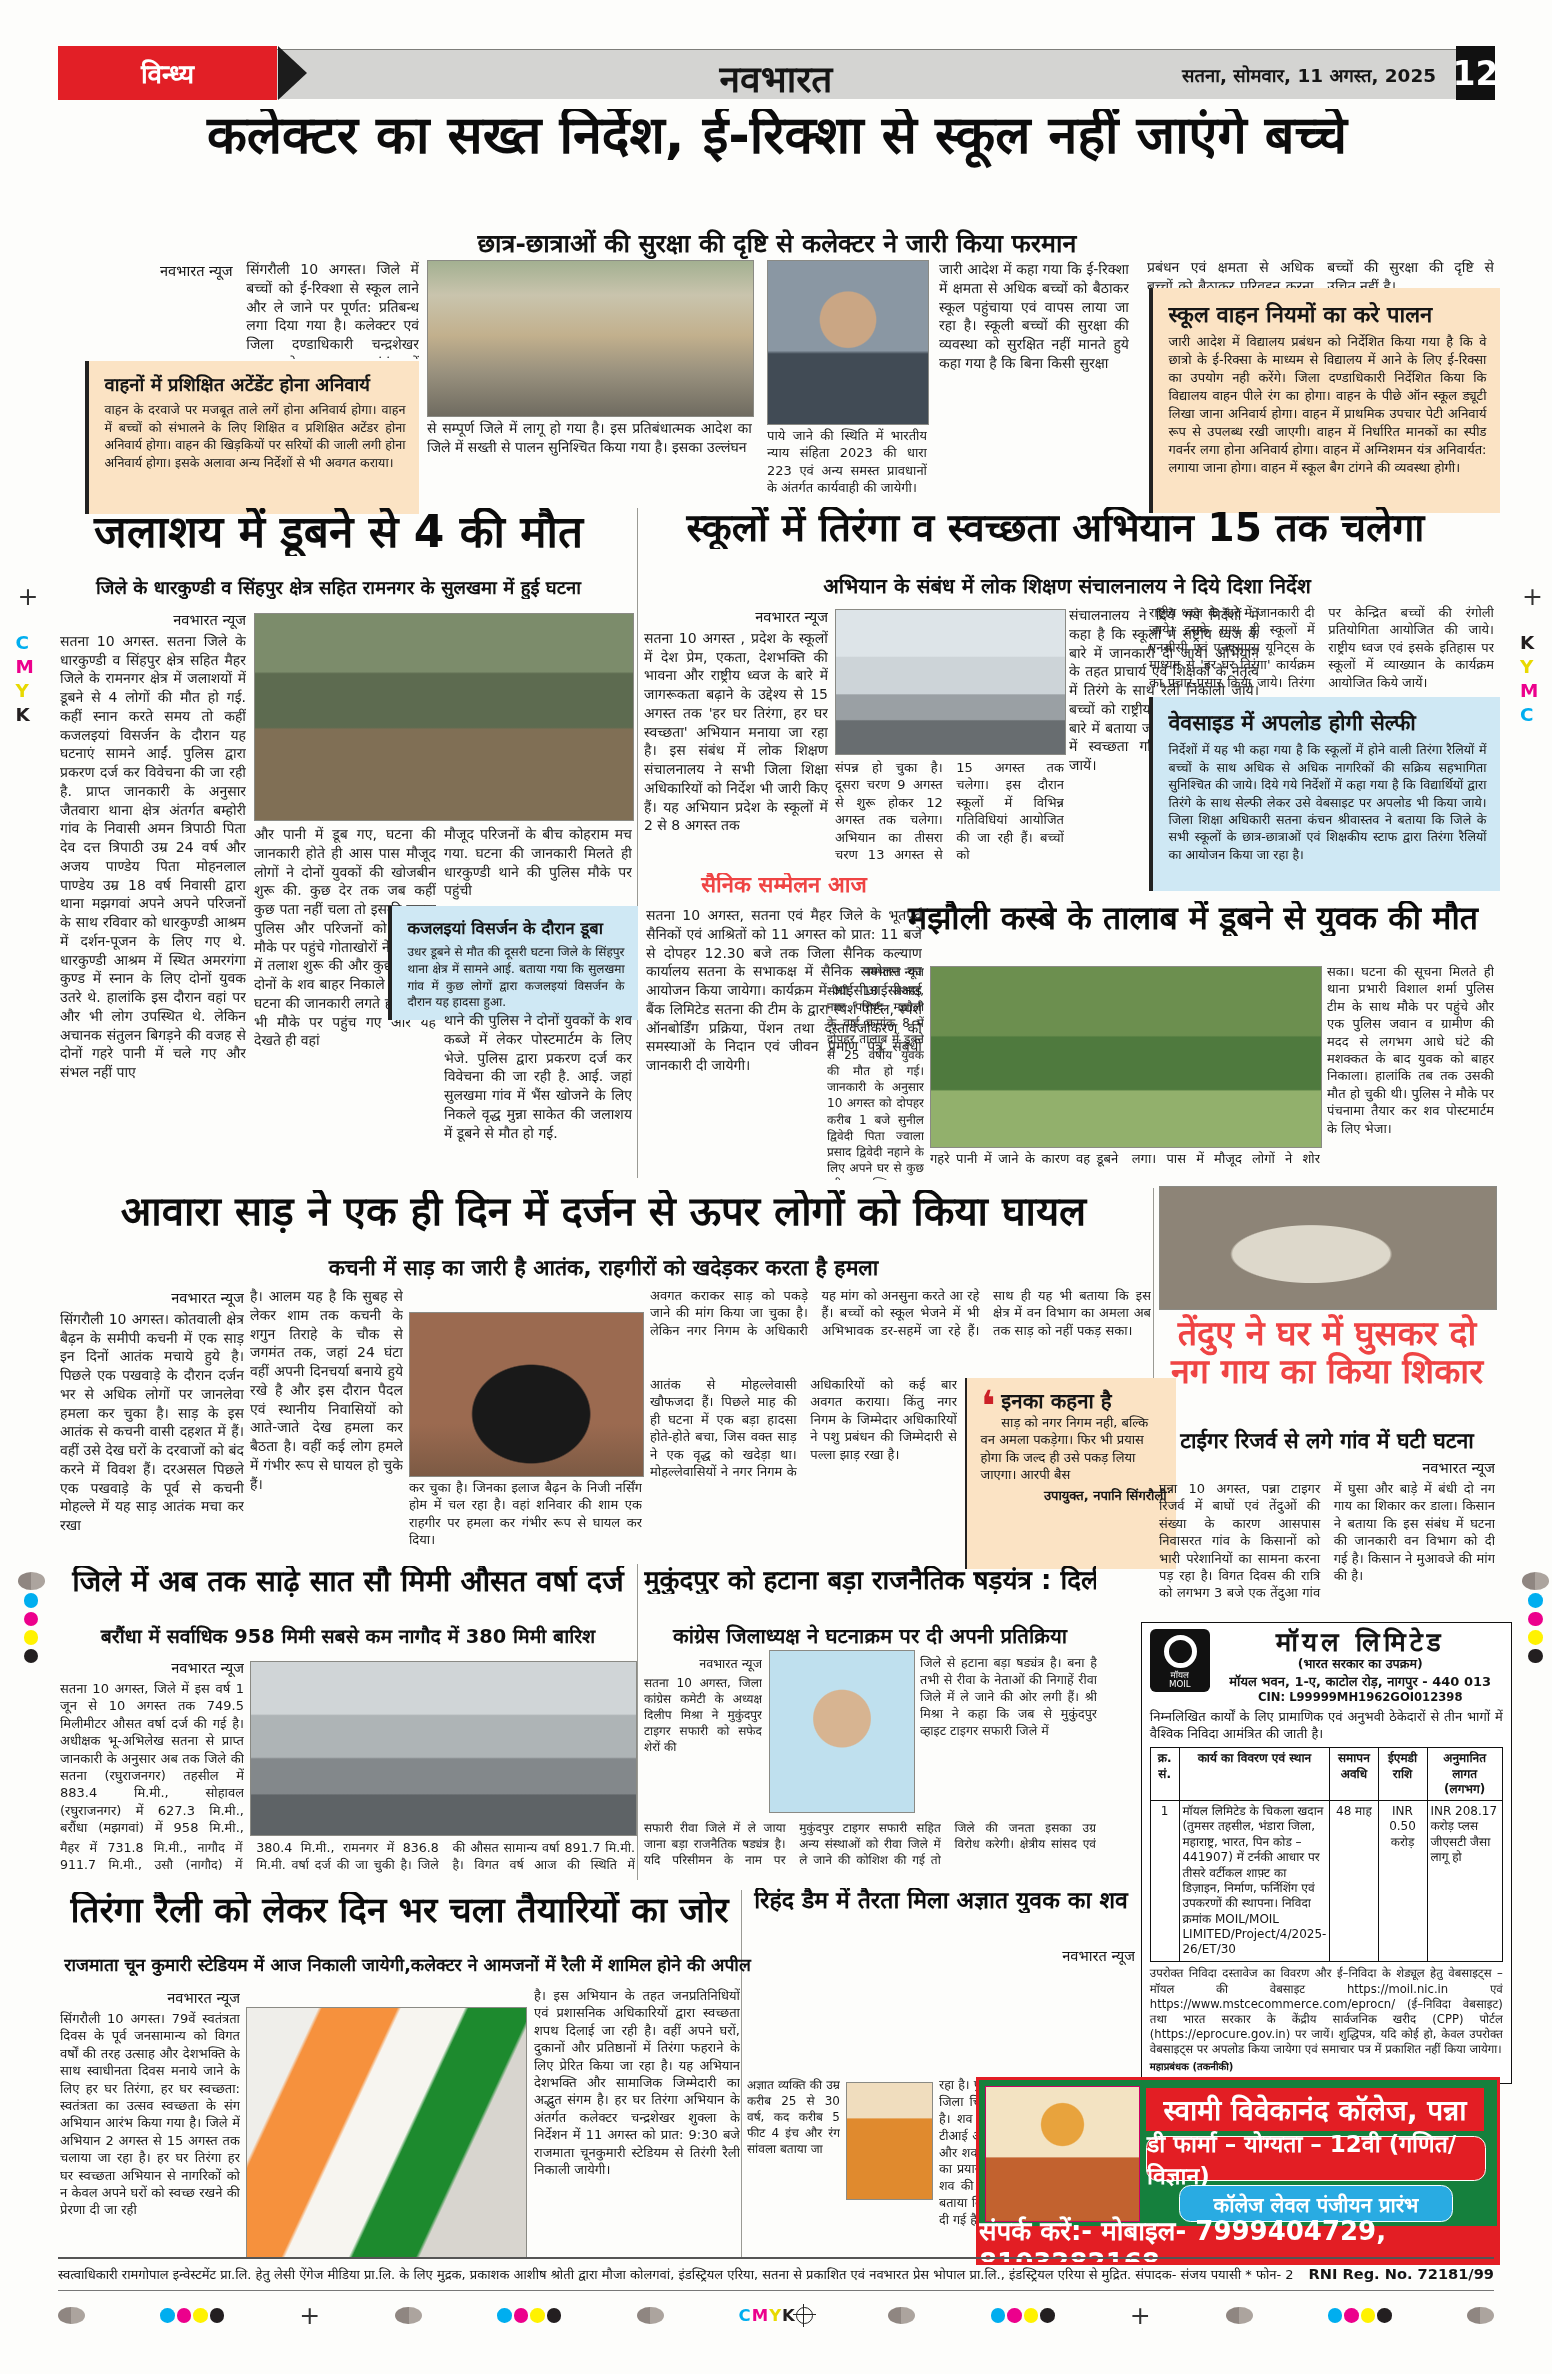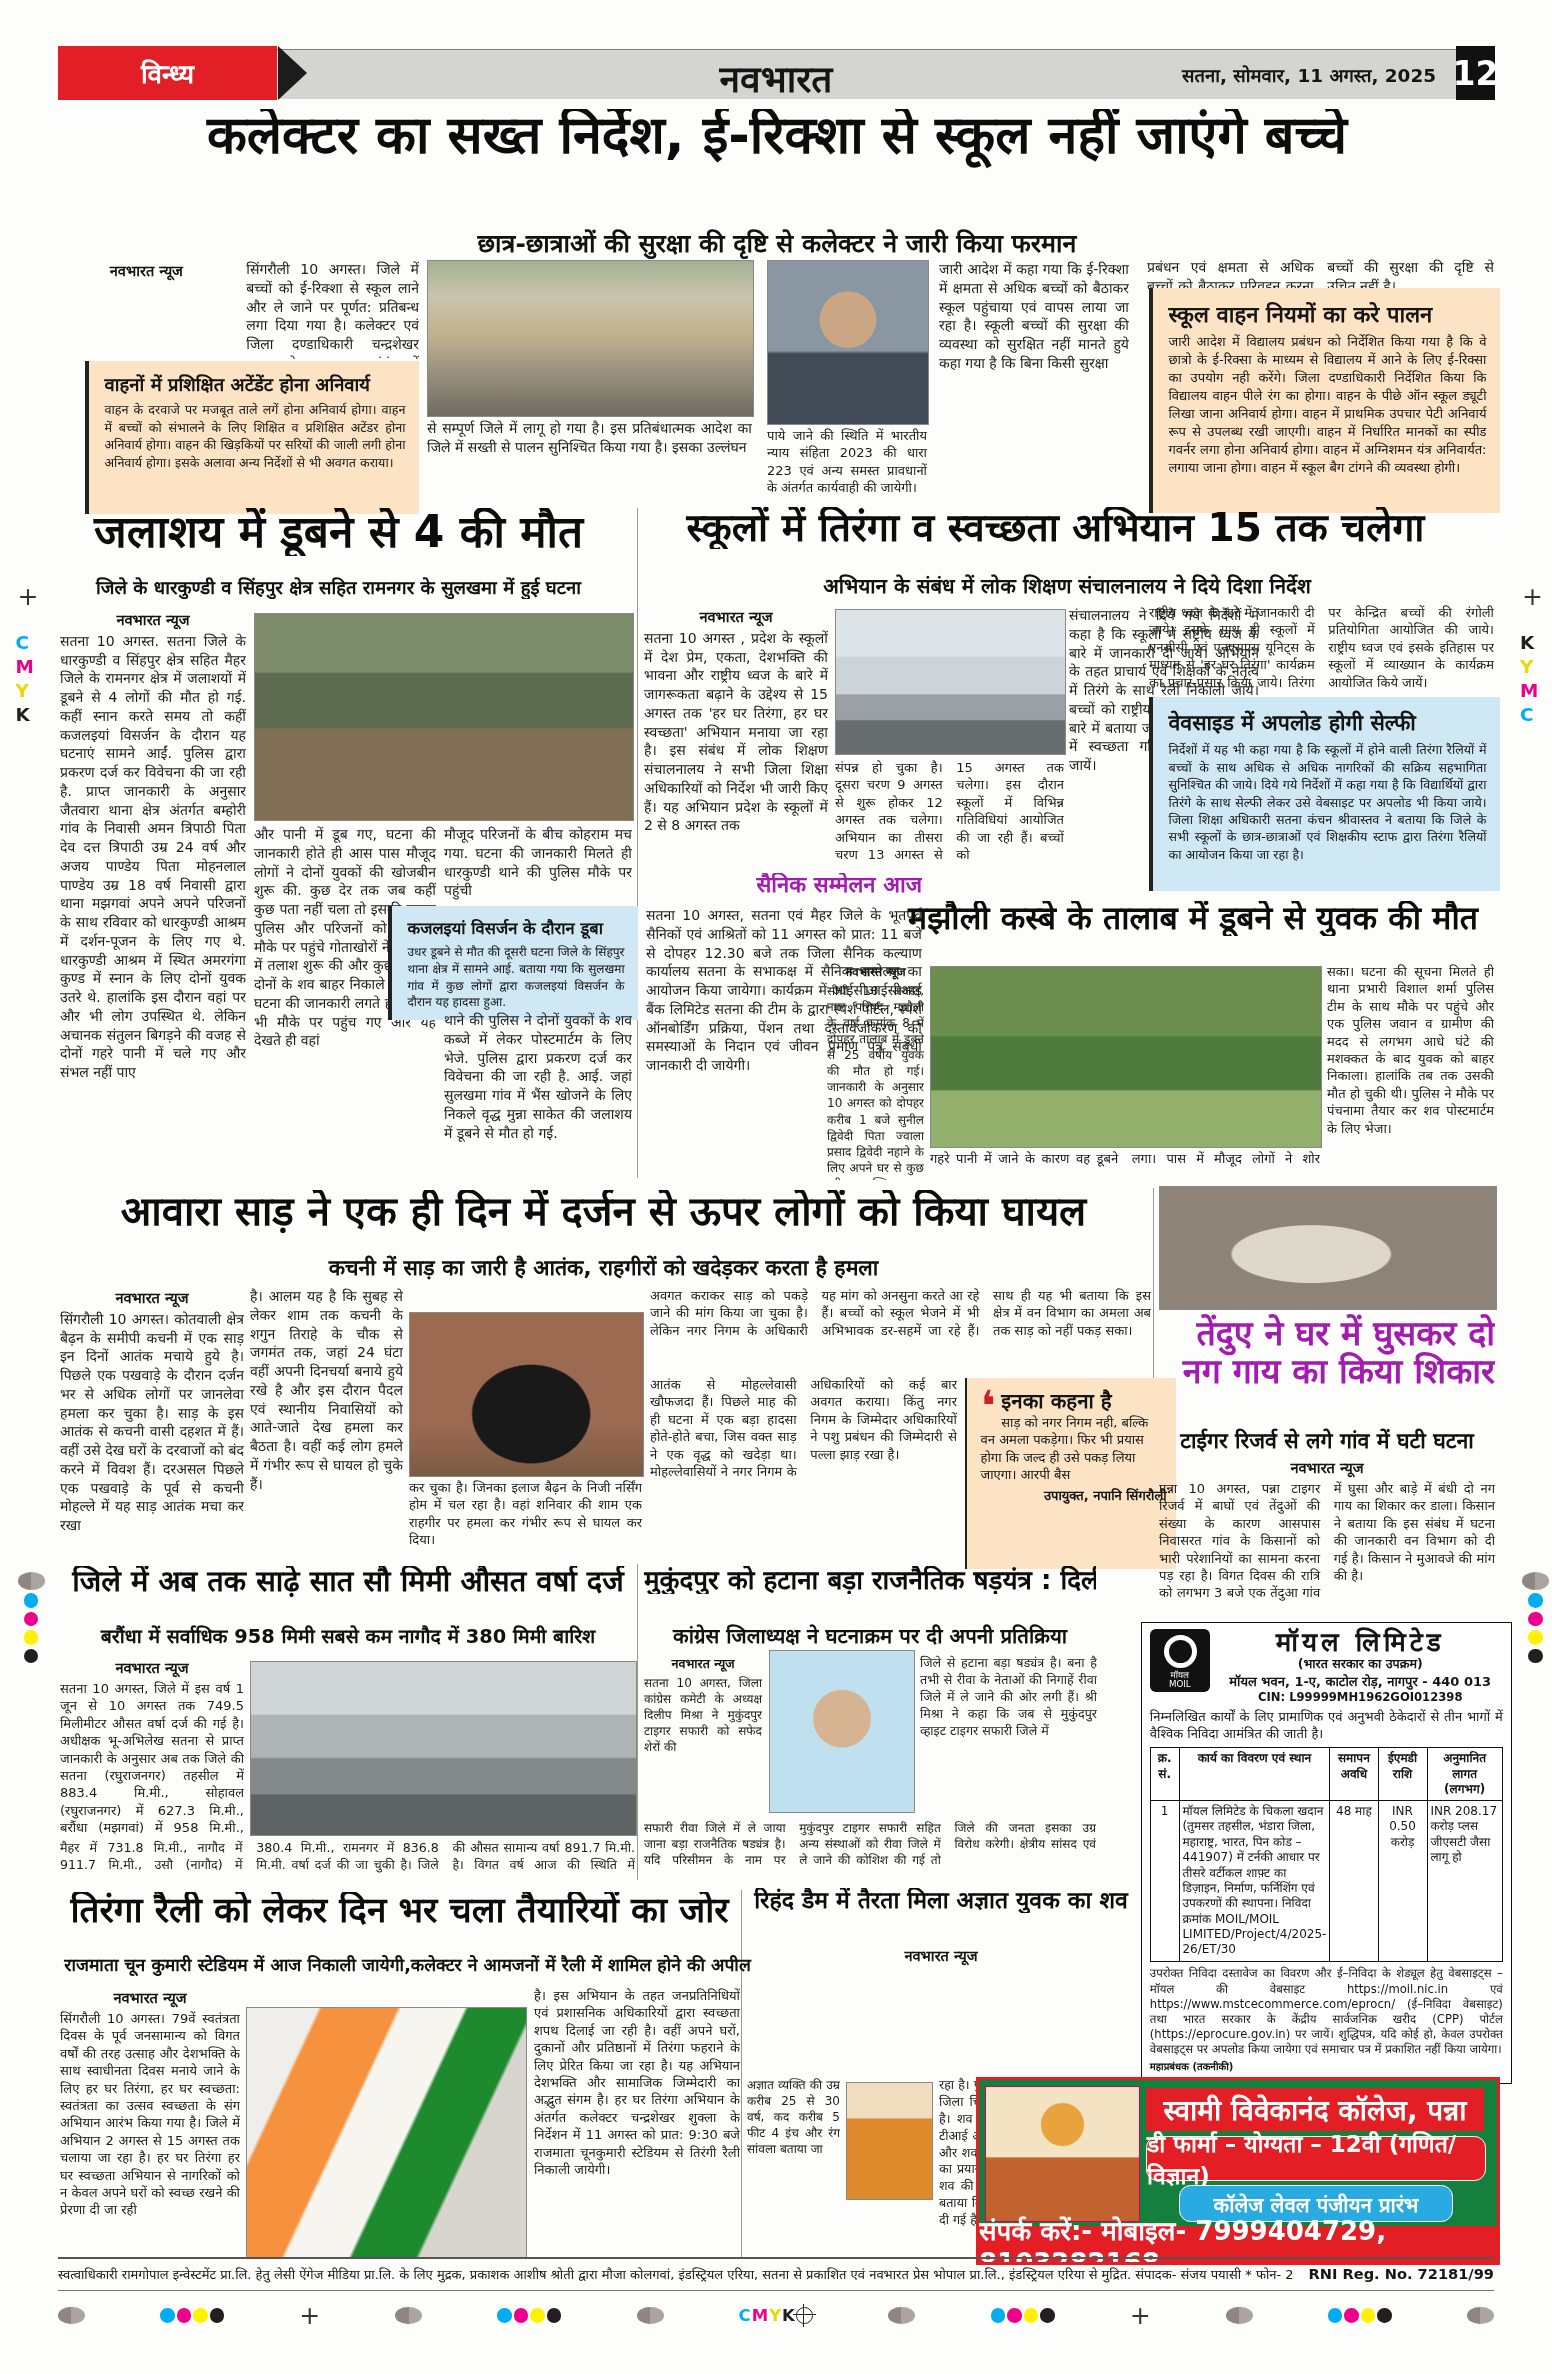--- a/index.html
+++ b/index.html
@@ -1,23 +1,23 @@
 <!DOCTYPE html>
 <html><head>
 <meta charset="utf-8">
 <style>
   html,body{margin:0;padding:0;background:#e9e9e6;}
   .page{position:relative;width:1553px;height:2375px;background:#fdfdfb;margin:0 auto;overflow:hidden;
         font-family:"DejaVu Sans",sans-serif;color:#151515;}
   .abs{position:absolute;}
   .hl{font-weight:700;color:#0c0c0c;text-align:center;line-height:1.08;white-space:nowrap;overflow:hidden;}
-  .hlw{font-weight:700;color:#a21caf;text-align:right;line-height:1.12;overflow:hidden;}
+  .hlw{font-weight:700;color:#ef4444;text-align:center;line-height:1.12;overflow:hidden;}
   .sub{font-weight:700;color:#111;text-align:center;white-space:nowrap;overflow:hidden;}
   .bd{font-size:14px;line-height:1.34;text-align:justify;overflow:hidden;color:#1b1b1b;}
-  .byl{font-weight:700;text-align:center;font-size:14.6px;margin-bottom:2.9px;}
+  .byl{font-weight:400;text-align:right;font-size:14.6px;margin-bottom:2.9px;}
   .cols2{column-count:2;column-gap:13.6px;}
   .cols3{column-count:3;column-gap:13.6px;}
   .photo{position:absolute;overflow:hidden;border:1px solid #8a8a84;}
   .cap{font-size:13px;line-height:1.3;text-align:justify;overflow:hidden;}
   .nbox{position:absolute;padding:9.7px 13.6px 7.8px 15.5px;overflow:hidden;}
   .nbox .bt{font-weight:700;font-size:21.3px;margin-bottom:5.8px;}
   .nbox .bb{font-size:13.6px;line-height:1.38;text-align:justify;}
   .lbar{border-left:4.9px solid #222;}
   .peach{background:#fbe3c4;}
   .blue{background:#cfe8f4;}

